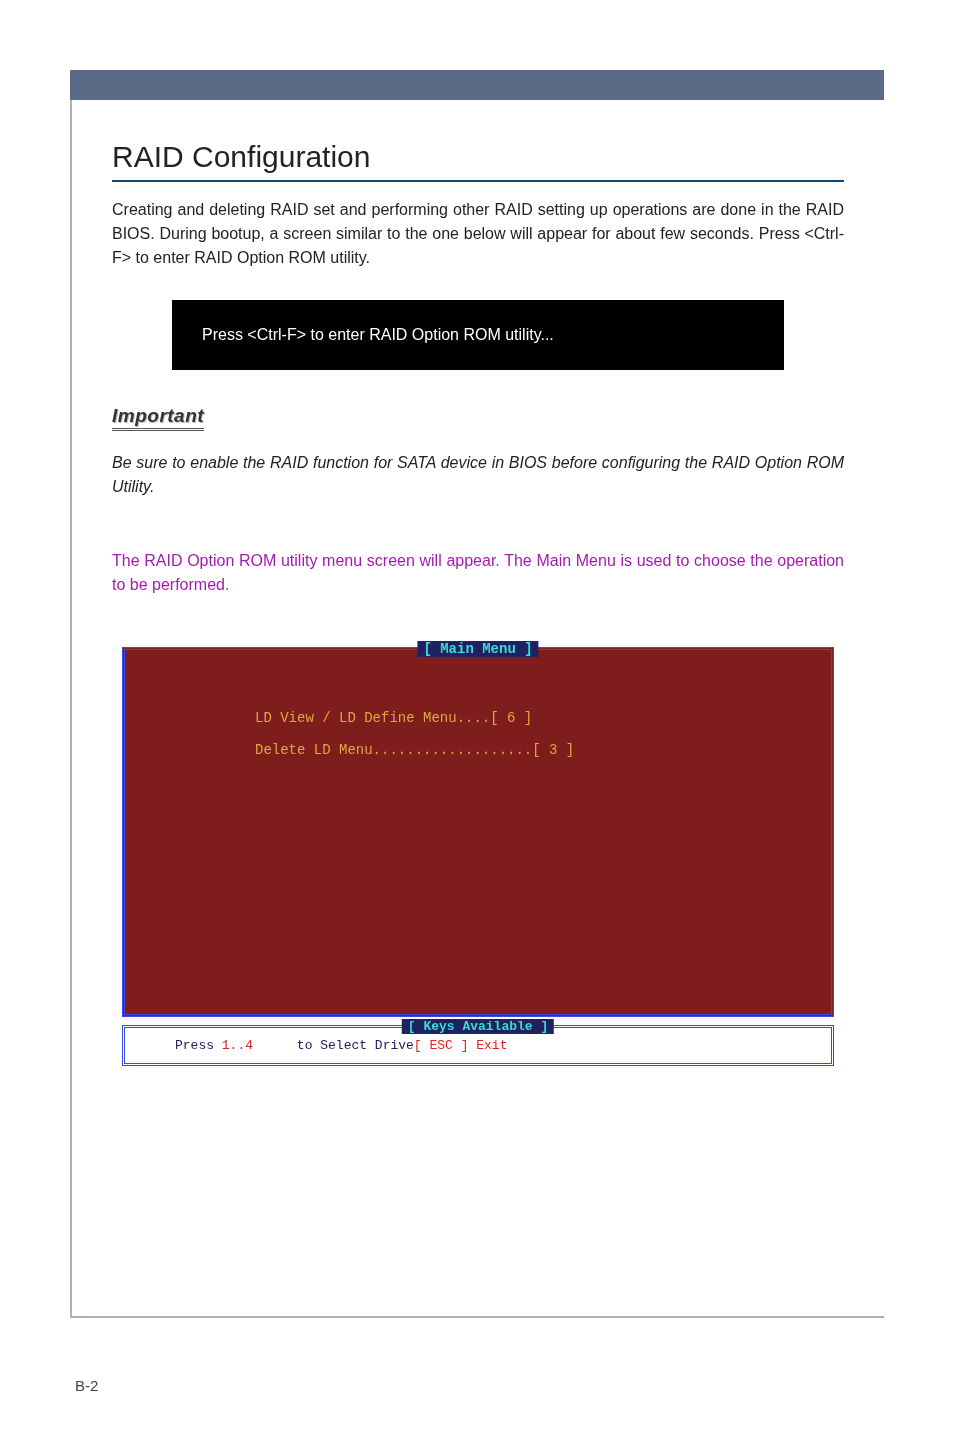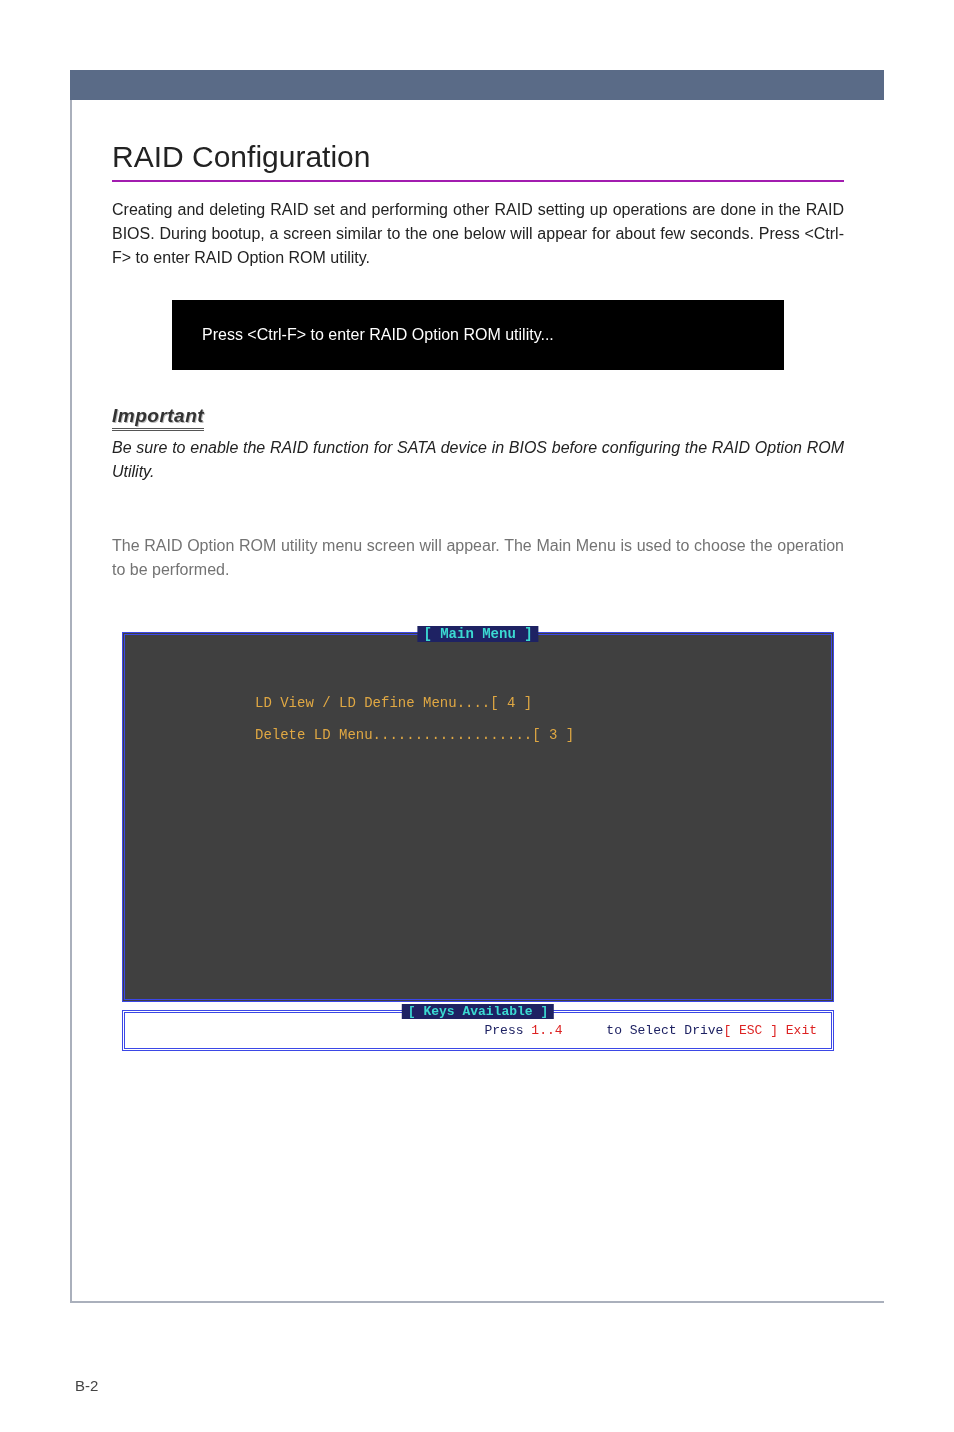--- a/index.html
+++ b/index.html
@@ -32,21 +32,21 @@
     .content-box {
       border-left: 2px solid #aab0bc;
       border-bottom: 2px solid #aab0bc;
       padding: 40px 40px 250px 40px;
     }
     .main-heading {
       font-size: 30px;
       color: #222;
       font-weight: normal;
       padding-bottom: 6px;
-      border-bottom: 2px solid #a21caf;
+      border-bottom: 2px solid #0c4a6e;
       margin-bottom: 16px;
     }
     .intro-text {
       font-size: 16px;
       color: #222;
       line-height: 1.5;
       text-align: justify;
       margin-bottom: 30px;
     }
     .boot-message-box {
@@ -56,47 +56,47 @@
       margin: 0 60px 35px 60px;
       font-family: Verdana, sans-serif;
       font-size: 16px;
     }
     .important-label {
       font-size: 19px;
       font-style: italic;
       display: inline-block;
       border-bottom: 3px double #555;
       padding-bottom: 1px;
-      margin-bottom: 5px;
+      margin-bottom: 20px;
       color: #333;
       font-weight: bold;
       text-shadow: 1px 1px 0 #bbb;
       letter-spacing: 0.5px;
     }
     .important-text {
       font-size: 16px;
       font-style: italic;
       color: #222;
       line-height: 1.5;
       text-align: justify;
       margin-bottom: 50px;
     }
     .bios-intro {
       font-size: 16px;
-      color: #737373;
+      color: #a21caf;
       line-height: 1.5;
       text-align: justify;
       margin-bottom: 50px;
     }
     .bios-container {
       margin: 0 10px;
     }
     .bios-main {
       border: 3px double #3b47e6;
-      background: #404040;
+      background: #7f1d1d;
       position: relative;
       padding: 40px 20px 60px 20px;
       height: 370px;
     }
     .bios-title {
       position: absolute;
       top: -9px;
       left: 50%;
       transform: translateX(-50%);
       background: #1e2263;
@@ -116,21 +116,21 @@
       font-size: 14px;
       margin-bottom: 16px;
     }
     .bios-keys {
       border: 3px double #3b47e6;
       background: #fff;
       position: relative;
       padding: 10px 14px;
       margin-top: 8px;
       display: flex;
-      justify-content: flex-end;
+      justify-content: flex-start;
     }
     .bios-keys-title {
       position: absolute;
       top: -9px;
       left: 50%;
       transform: translateX(-50%);
       background: #1e2263;
       color: #3bdad2;
       font-family: "Courier New", monospace;
       font-size: 13px;
@@ -172,21 +172,21 @@
     <p class="intro-text">Creating and deleting RAID set and performing other RAID setting up operations are done in the RAID BIOS. During bootup, a screen similar to the one below will appear for about few seconds. Press &lt;Ctrl-F&gt; to enter RAID Option ROM utility.</p>
     <div class="boot-message-box">Press &lt;Ctrl-F&gt; to enter RAID Option ROM utility...</div>
     <div class="important-label">Important</div>
     <p class="important-text">Be sure to enable the RAID function for SATA device in BIOS before configuring the RAID Option ROM Utility.</p>
     <p class="bios-intro">The RAID Option ROM utility menu screen will appear. The Main Menu is used to choose the operation to be performed.</p>
 
     <div class="bios-container">
       <div class="bios-main">
         <div class="bios-title">[ Main Menu ]</div>
         <div class="bios-menu-items">
-          <div class="bios-menu-item">LD View / LD Define Menu....[  4  ]</div>
+          <div class="bios-menu-item">LD View / LD Define Menu....[  6  ]</div>
           <div class="bios-menu-item">Delete LD Menu...................[  3  ]</div>
         </div>
       </div>
       <div class="bios-keys">
         <div class="bios-keys-title">[ Keys Available ]</div>
         <div class="bios-keys-left">
           <span class="navy">Press </span><span class="red">1..4</span><span class="navy"> to Select Drive</span>
         </div>
         <div class="bios-keys-right">[ ESC ]  Exit</div>
       </div>

